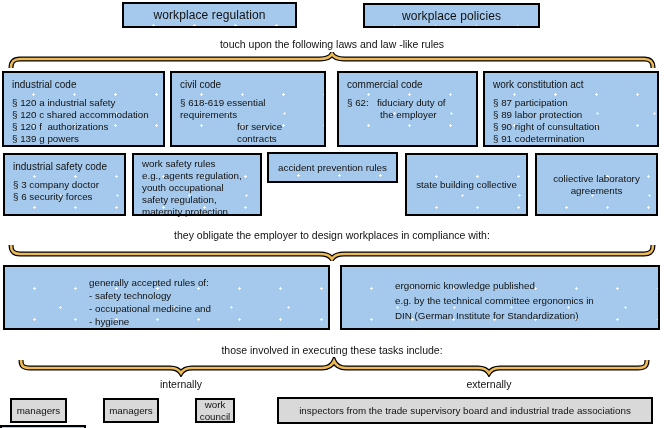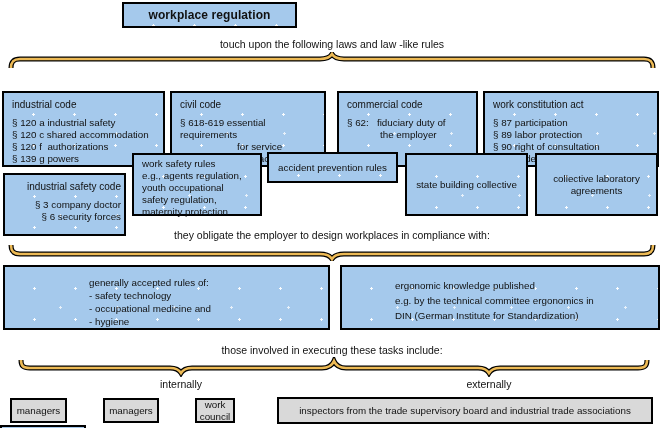--- a/index.html
+++ b/index.html
@@ -16,39 +16,40 @@
       radial-gradient(circle, rgba(255,255,255,.75) 1px, transparent 1.3px);
     background-size:41px 31px, 57px 43px;
     background-position:9px 6px, 27px 19px;
   }
   .gray{
     border:2px solid #000;
     background:var(--gray);
   }
   .titlebox{
     display:flex;align-items:center;justify-content:center;
-    font-weight:bold;font-size:12px;letter-spacing:.1px;
+    font-weight:normal;font-size:12px;letter-spacing:.1px;
   }
   .caption{left:0;width:664px;text-align:center;font-size:10.5px;}
   .ln{white-space:pre-wrap;font-size:9.8px;line-height:12px;}
   .boxtitle{font-size:10px;margin-bottom:6px;}
-  .pad{padding:6px 3px 0 8px;margin-top:20px;}
+  .pad{padding:6px 3px 0 8px;}
   .ind-a{padding-left:57px;}
   .ind-b{padding-left:33px;}
   .vcenter{display:flex;align-items:center;justify-content:center;text-align:center;font-size:9.8px;line-height:12px;padding:0 6px;}
   .blabel{font-size:10.5px;text-align:center;}
   .graybox{display:flex;align-items:center;justify-content:center;text-align:center;font-size:9.8px;line-height:11.5px;padding:0 4px;}
   svg{display:block;}
 </style>
 </head>
 <body>
 
 <div id="canvas">
 
   <div class="abs box titlebox" style="left:122px;top:2px;width:175px;height:26px;">workplace regulation</div>
+  <div class="abs box titlebox" style="left:363px;top:3px;width:177px;height:25px;">workplace policies</div>
 
   <div class="abs caption" style="top:38px;">touch upon the following laws and law -like rules</div>
 
   <div class="abs" style="left:8px;top:52px;width:648px;height:18px;">
     <svg width="648" height="18" viewBox="0 0 648 18">
       <path d="M 3,16 C 3,10 5,7 12,7 L 312,7 Q 321,7 324,2 Q 327,7 336,7 L 636,7 C 643,7 645,10 645,16" fill="none" stroke="#000" stroke-width="5"></path>
       <path d="M 3,16 C 3,10 5,7 12,7 L 312,7 Q 321,7 324,2 Q 327,7 336,7 L 636,7 C 643,7 645,10 645,16" fill="none" stroke="#edba55" stroke-width="2.6"></path>
     </svg>
   </div>
 
@@ -73,21 +74,21 @@
   </div>
 
   <div class="abs box pad" style="left:483px;top:71px;width:176px;height:76px;">
     <div class="ln boxtitle">work constitution act</div>
     <div class="ln">§ 87 participation</div>
     <div class="ln">§ 89 labor protection</div>
     <div class="ln">§ 90 right of consultation</div>
     <div class="ln">§ 91 codetermination</div>
   </div>
 
-  <div class="abs box pad" style="left:3px;top:153px;width:123px;height:63px;text-align:right;">
+  <div class="abs box pad" style="left:3px;top:153px;width:123px;height:63px;">
     <div class="ln boxtitle">industrial safety code</div>
     <div class="ln">§ 3 company doctor</div>
     <div class="ln">§ 6 security forces</div>
   </div>
 
   <div class="abs box" style="left:132px;top:153px;width:130px;height:63px;padding:3px 2px 0 8px;">
     <div class="ln">work safety rules</div>
     <div class="ln">e.g., agents regulation,</div>
     <div class="ln">youth occupational</div>
     <div class="ln">safety regulation,</div>

